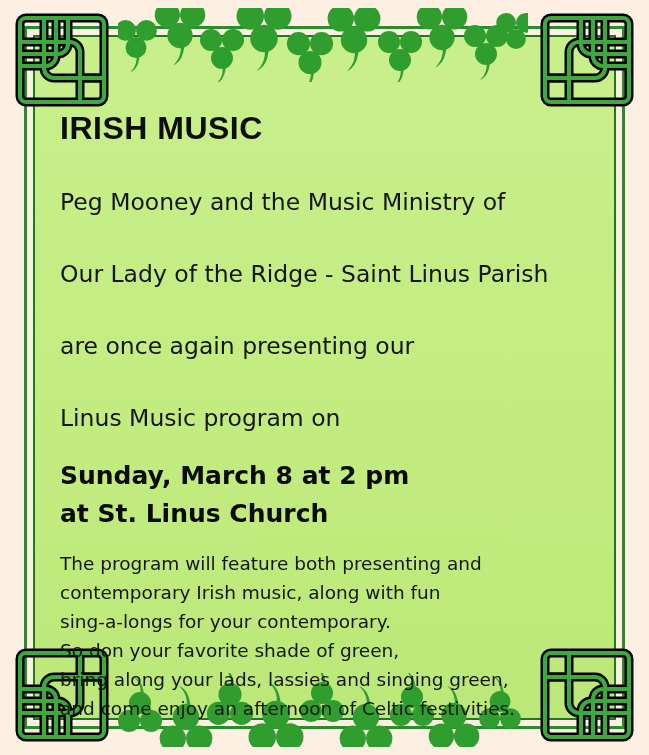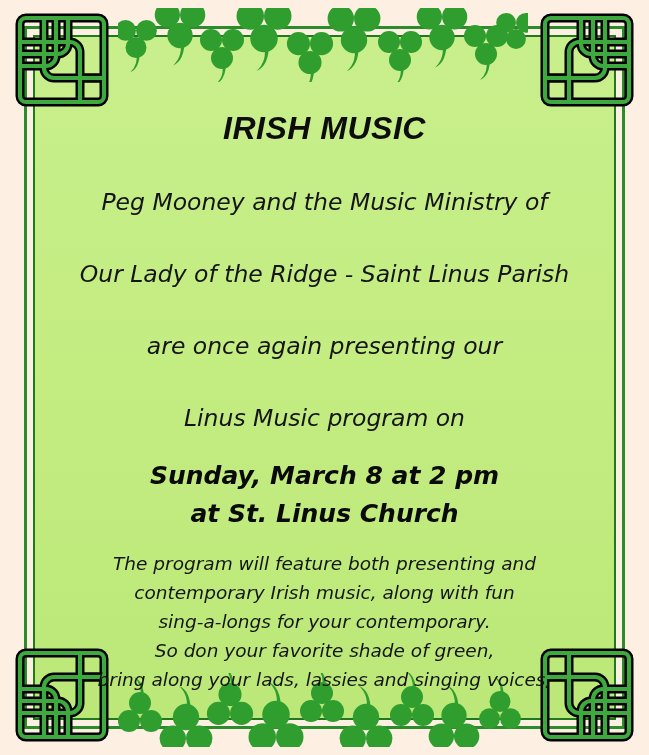--- a/index.html
+++ b/index.html
@@ -69,23 +69,21 @@
     overflow: hidden;
   }
   .shamrock-band.top { top: 8px; }
   .shamrock-band.bottom { bottom: 8px; transform: scaleY(-1); }
 
   .content {
     position: absolute;
     left: 60px;
     top: 110px;
     width: 529px;
-    text-align: center;
     color: #111;
-    font-style: italic;
   }
   .title {
     font-family: "Liberation Sans", sans-serif;
     font-size: 32px;
     font-weight: bold;
     letter-spacing: 0.5px;
     margin-bottom: 26px;
     color: #0d0d0d;
   }
   .intro {
@@ -342,17 +340,18 @@
     <div class="when">
       <div>Sunday, March 8 at 2 pm</div>
       <div>at St. Linus Church</div>
     </div>
 
     <div class="desc">
       <div>The program will feature both presenting and</div>
       <div>contemporary Irish music, along with fun</div>
       <div>sing-a-longs for your contemporary.</div>
       <div>So don your favorite shade of green,</div>
-      <div>bring along your lads, lassies and singing voices,</div>
+      <div>bring along your lads, lassies and singing green,</div>
+      <div>and come enjoy an afternoon of Celtic festivities.</div>
     </div>
   </div>
 
 </div>
 
 </body></html>

